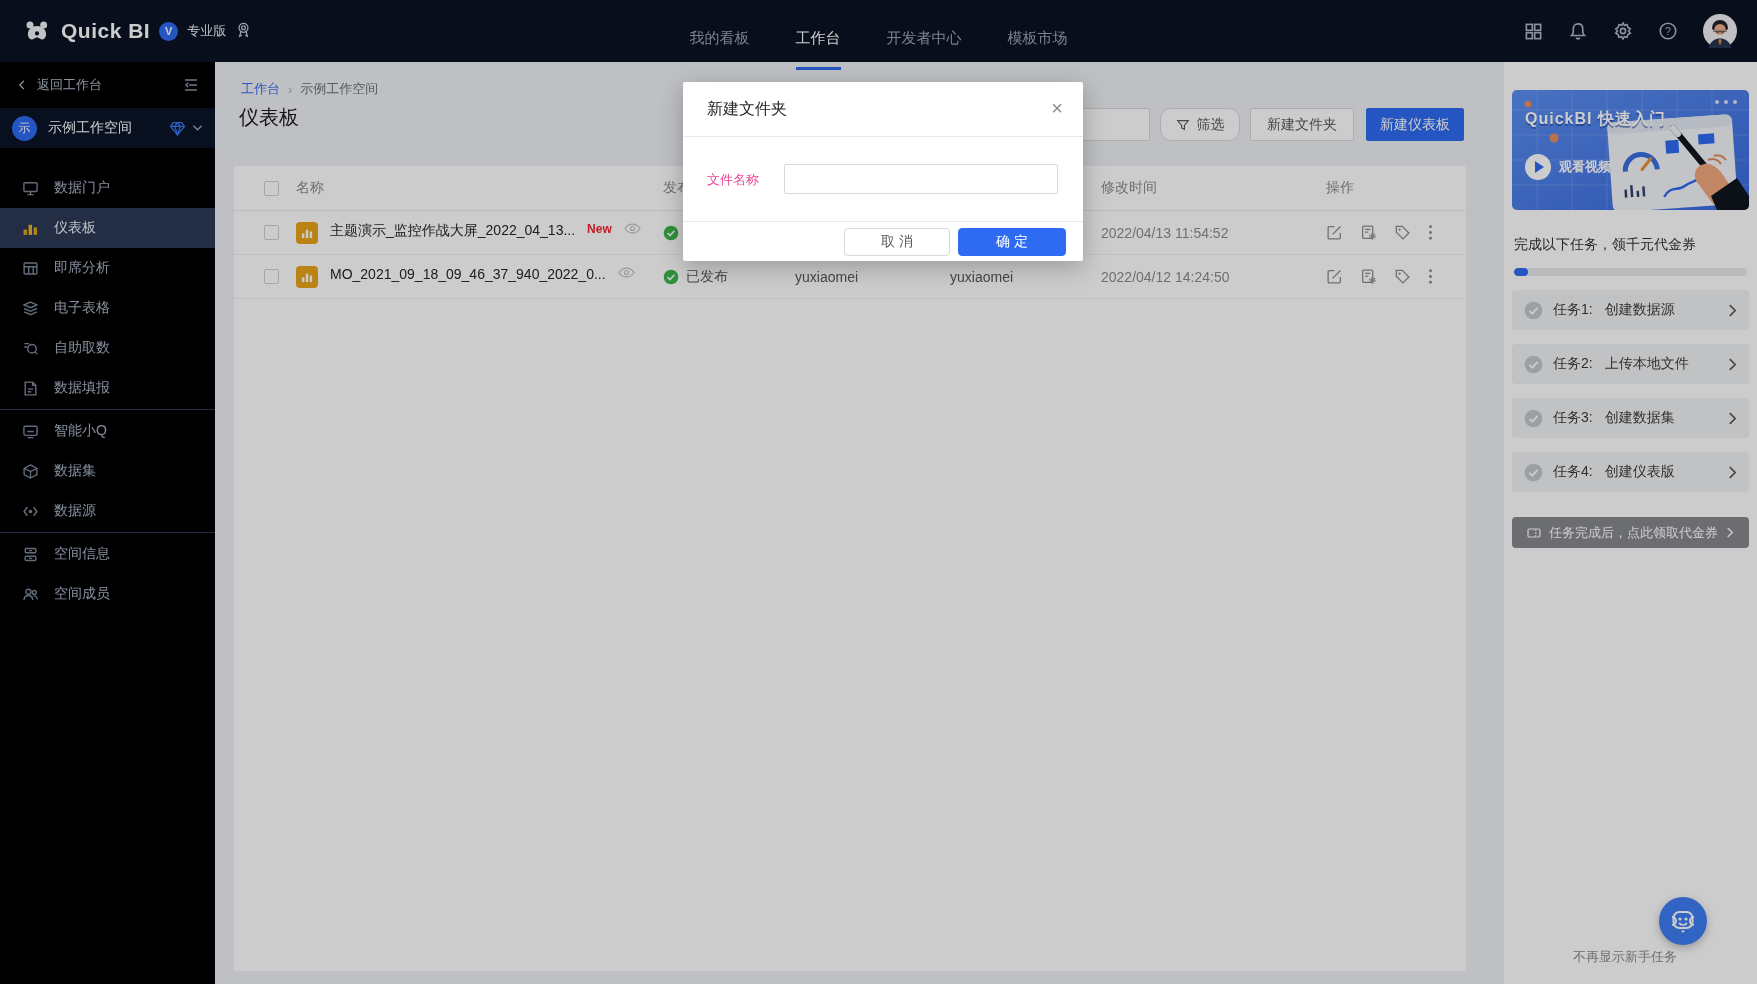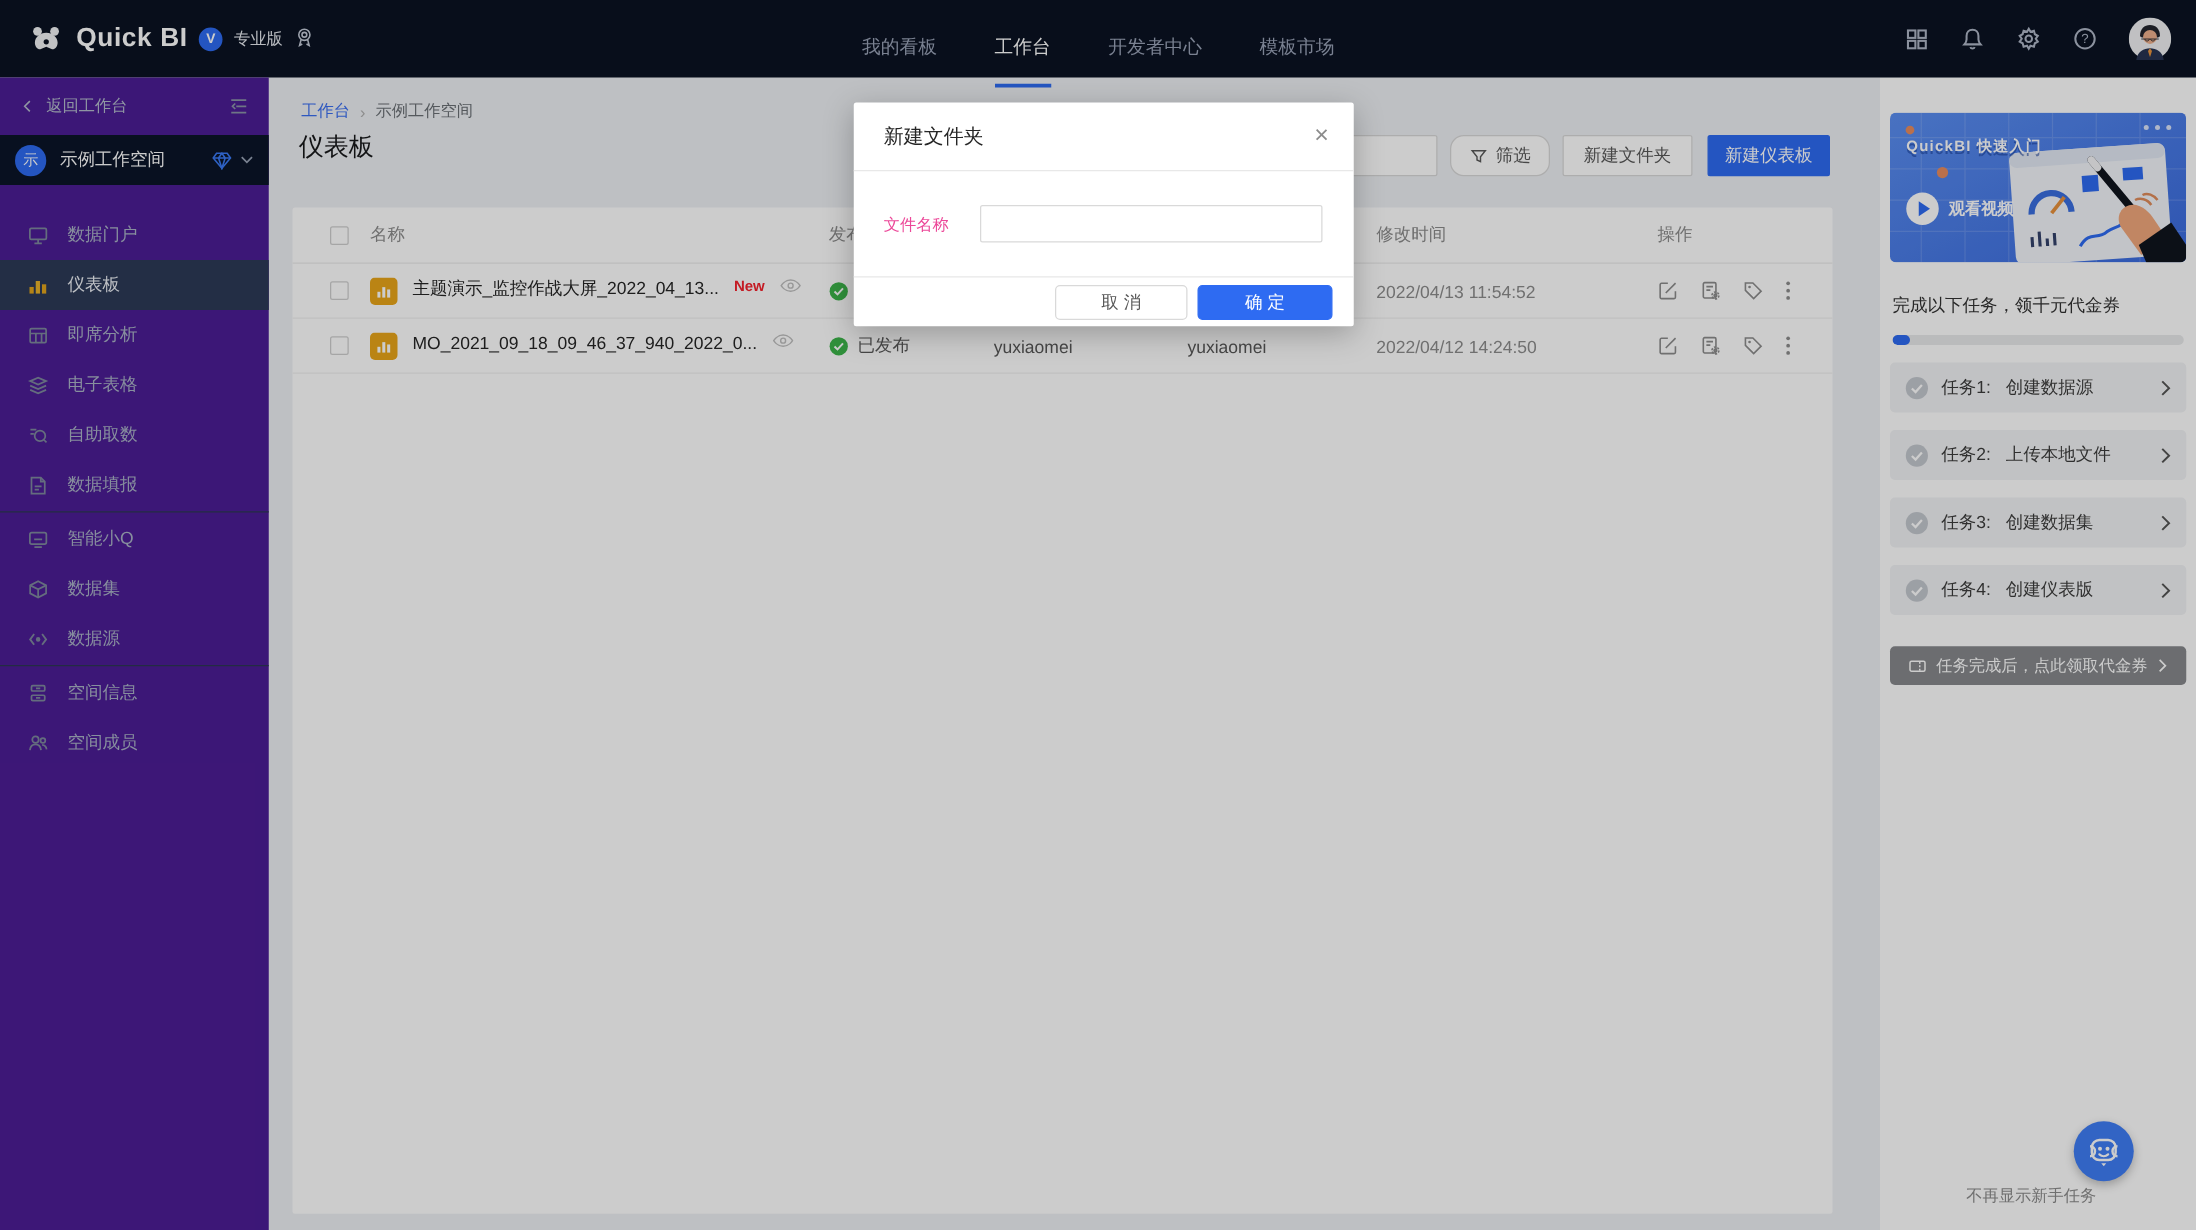--- a/index.html
+++ b/index.html
@@ -13,21 +13,21 @@
   .logo-title { color:#fff; font-size:21px; font-weight:bold; letter-spacing:.5px; }
   .v-badge { width:19px; height:19px; border-radius:50%; background:#2e6bf2; color:#fff; font-size:11px; font-weight:bold; display:grid; place-items:center; }
   .edition { color:#e6e9ef; font-size:13px; }
   .nav-links { position:absolute; left:50%; transform:translateX(-50%); display:flex; gap:46px; height:47px; }
   .nav-link { color:#99a2b6; font-size:15px; line-height:59px; height:62px; cursor:pointer; border-bottom:3px solid transparent; }
   .nav-link.active { color:#fff; border-bottom-color:#2e6bf2; }
   .nav-right { margin-left:auto; display:flex; align-items:center; gap:25px; padding-right:20px; }
   .nav-ic { color:#aeb6c6; }
 
   
-  .sidebar { position:absolute; top:62px; left:0; width:215px; bottom:0; background:#4c1d95; z-index:5; }
+  .sidebar { position:absolute; top:62px; left:0; width:215px; bottom:0; background:#000000; z-index:5; }
   .back-row { height:46px; display:flex; align-items:center; gap:9px; padding:0 16px; color:#b3bccc; font-size:13px; }
   .collapse { margin-left:auto; }
   .workspace { height:40px; background:#0a1529; display:flex; align-items:center; gap:11px; padding:0 12px; color:#fff; font-size:14px; margin-bottom:20px; }
   .ws-avatar { width:25px; height:25px; border-radius:50%; background:#2e6bf2; color:#fff; font-size:12px; display:grid; place-items:center; flex:0 0 auto; }
   .ws-right { margin-left:auto; display:flex; align-items:center; gap:6px; }
   .menu-item { height:40px; display:flex; align-items:center; gap:15px; padding-left:22px; color:#a9b3c6; font-size:14px; cursor:pointer; }
   .menu-item.active { background:#2c3a57; color:#eef1f6; }
   .menu-divider { height:1px; background:#2c3854; margin:1px 0; }
 
   
@@ -57,21 +57,21 @@
   .c-actions { flex:1; display:flex; align-items:center; gap:17px; padding-left:6px; color:#8c8c8c; }
   .row-name { color:#262626; white-space:nowrap; }
   .chart-ic { width:22px; height:22px; border-radius:4px; background:#e9a61a; display:grid; place-items:center; flex:0 0 auto; }
   .new-badge { color:#f5222d; font-size:12px; font-weight:bold; }
   .ok-dot { width:16px; height:16px; flex:0 0 auto; }
   .act { cursor:pointer; }
 
   
   .rpanel { position:absolute; left:1504px; top:62px; width:253px; bottom:0; background:#fff; padding:28px 8px 0 8px; }
   .banner { position:relative; width:237px; height:120px; border-radius:5px; overflow:hidden; cursor:pointer; }
-  .banner-title { position:absolute; left:13px; top:19px; color:#fff; font-size:12px; font-weight:800; letter-spacing:1px; text-shadow:0 2px 0 rgba(21,61,150,.55); }
+  .banner-title { position:absolute; left:13px; top:19px; color:#fff; font-size:16px; font-weight:800; letter-spacing:1px; text-shadow:0 2px 0 rgba(21,61,150,.55); }
   .banner-cta { position:absolute; left:13px; top:64px; display:flex; align-items:center; gap:8px; color:#fff; font-size:13px; font-weight:bold; }
   .play { width:26px; height:26px; border-radius:50%; background:#fff; display:grid; place-items:center; }
   .play-tri { width:0; height:0; border-left:9px solid #2e6bf2; border-top:6px solid transparent; border-bottom:6px solid transparent; margin-left:2px; }
   .ob-heading { margin:26px 2px 0; font-size:14px; color:#333; }
   .progress { margin:14px 2px 0; height:8px; border-radius:4px; background:#e9eaec; overflow:hidden; }
   .progress-fill { height:8px; border-radius:4px; background:#2e6bf2; width:6%; }
   .task { margin-top:14px; height:40px; border-radius:4px; background:#f2f3f5; display:flex; align-items:center; gap:10px; padding:0 12px; cursor:pointer; }
   .task:first-of-type { margin-top:19px; }
   .task-no, .task-label { font-size:14px; color:#3d3d3d;text-align:center; }
   .task-label { margin-left:2px; }

